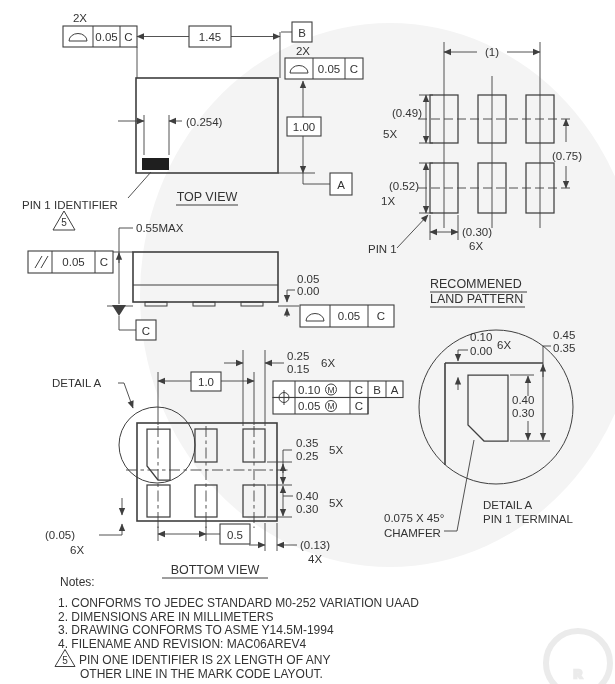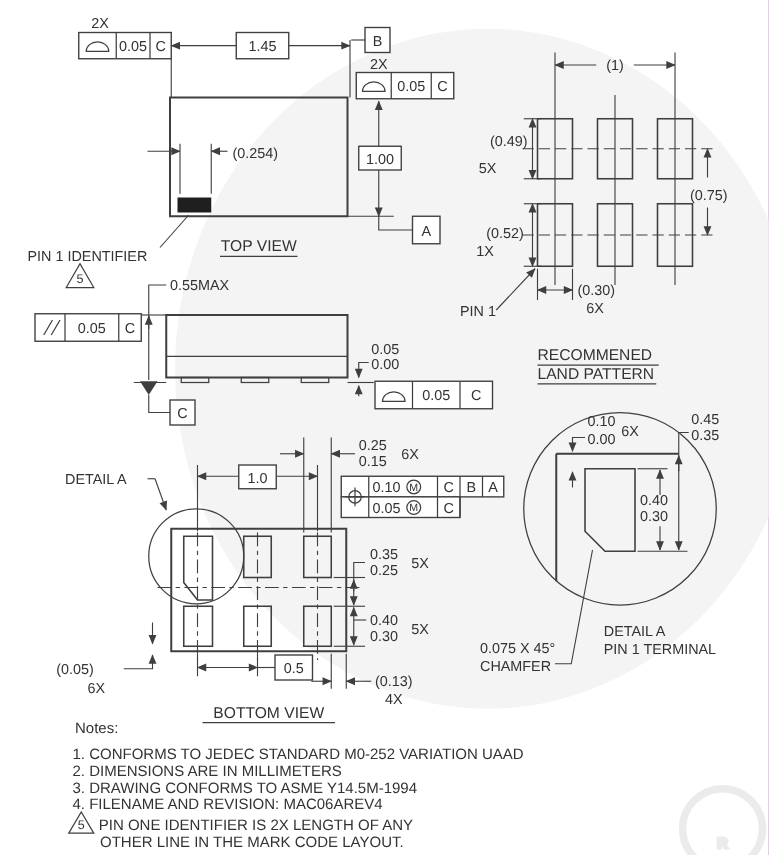--- a/index.html
+++ b/index.html
@@ -1,16 +1,16 @@
 <!DOCTYPE html>
 <html><head>
 <meta charset="utf-8">
 <style>
   html,body{margin:0;padding:0;background:#ffffff;}
-  #stage{width:615px;height:684px;position:relative;background:#d946ef;overflow:hidden;}
+  #stage{width:615px;height:684px;position:relative;background:#0ea5e9;overflow:hidden;}
   svg{display:block;}
   text{font-family:"Liberation Sans",sans-serif;fill:#333333;font-size:11.5px;}
   .lbl{font-size:12.5px;}
   .nt{font-size:12px;}
   .sm{font-size:10px;}
   .mm{font-size:8.5px;}
   .mid{text-anchor:middle;}
   .end{text-anchor:end;}
   .ln{stroke:#3f3f3f;stroke-width:1;fill:none;}
   .thick{stroke-width:1.6;}

